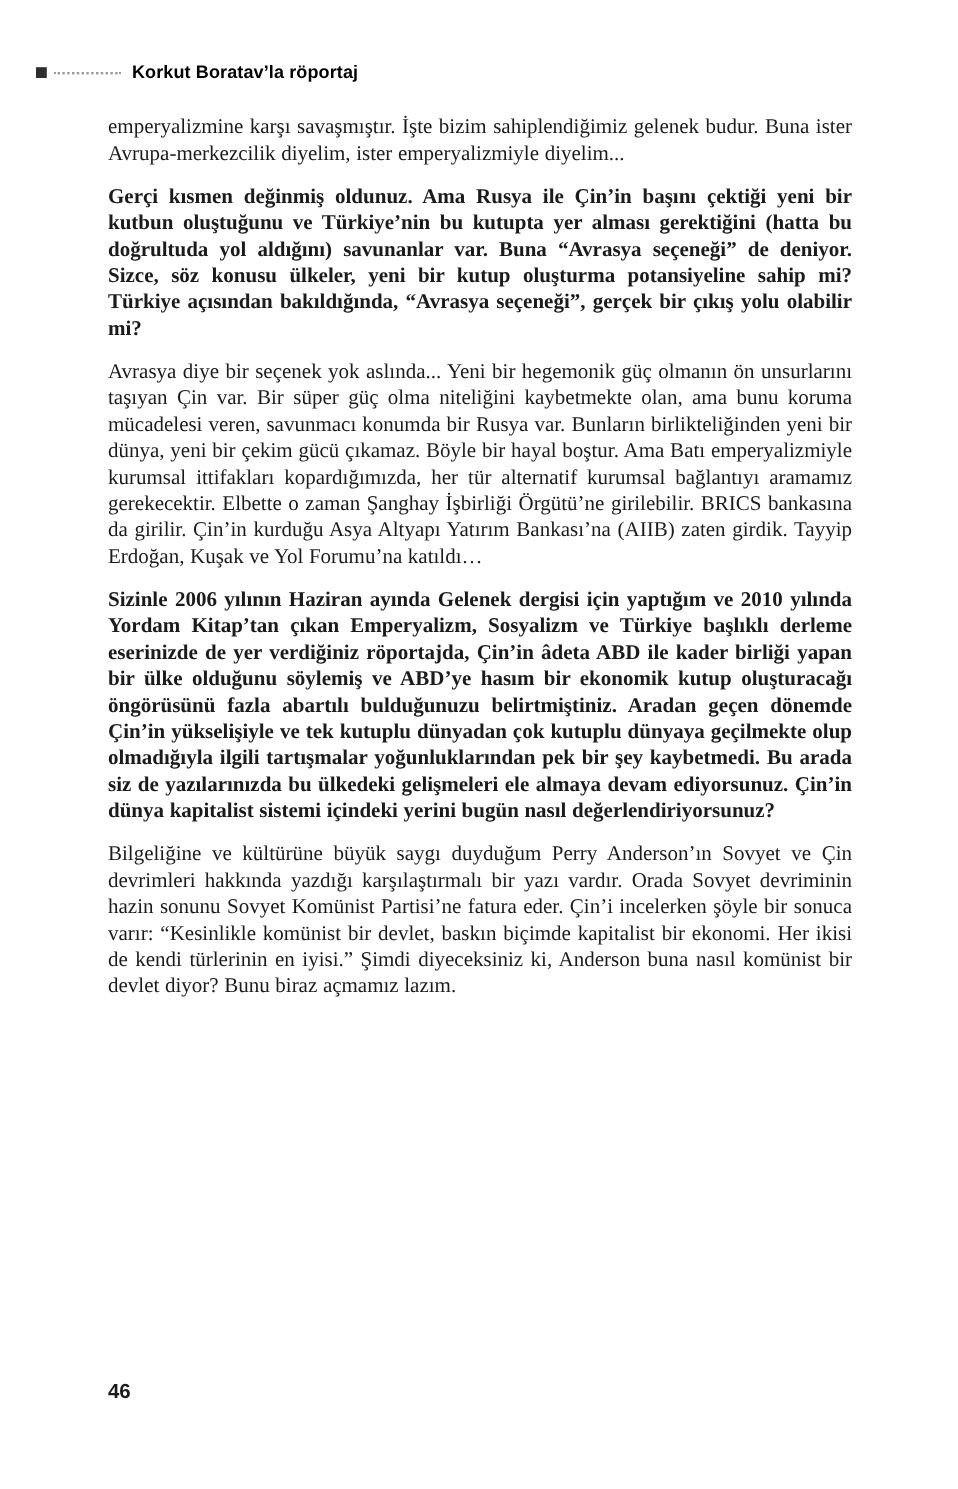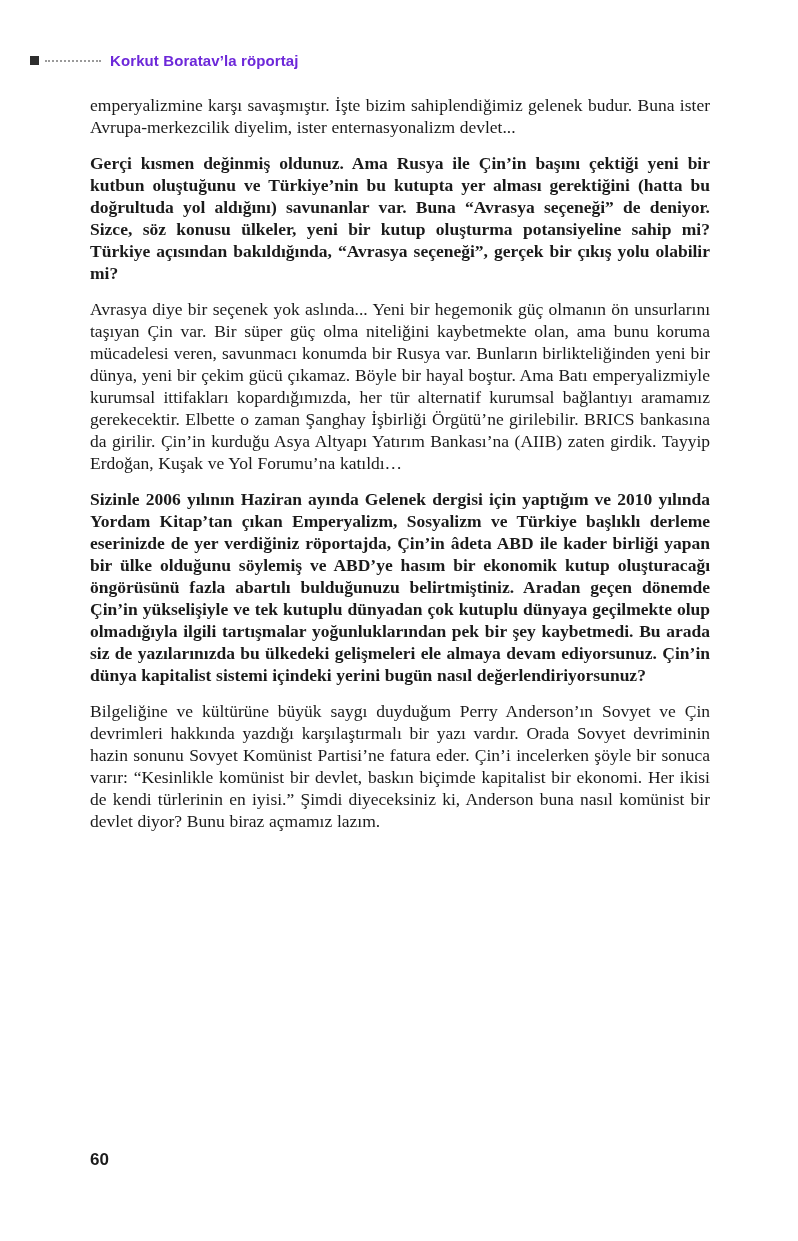--- a/index.html
+++ b/index.html
@@ -33,21 +33,21 @@
     width: 56px;
     height: 0;
     border-top: 2px dotted #9a9a9a;
     margin: 0 9px 0 6px;
     flex: 0 0 auto;
   }
   .header-title {
     font-family: "Liberation Sans", sans-serif;
     font-weight: 700;
     font-size: 15px;
-    color: #6d28d9;
+    color: #000000;
     letter-spacing: 0.1px;
   }
   .content {
     position: absolute;
     top: 94px;
     left: 90px;
     width: 620px;
   }
   .para {
     margin: 0 0 14px 0;
@@ -79,22 +79,22 @@
 <div class="page">
 
   <div class="header">
     <span class="header-marker"></span>
     <span class="header-rule"></span>
     <span class="header-title">Korkut Boratav’la röportaj</span>
   </div>
 
   <div class="content">
 
-  <p class="para regular"><span>emperyalizmine karşı savaşmıştır. İşte bizim sahiplendiğimiz gelenek budur. Buna ister Avrupa-merkezcilik diyelim, ister enternasyonalizm devlet...</span></p>
+  <p class="para regular"><span>emperyalizmine karşı savaşmıştır. İşte bizim sahiplendiğimiz gelenek budur. Buna ister Avrupa-merkezcilik diyelim, ister emperyalizmiyle diyelim...</span></p>
       <p class="para bold"><span>Gerçi kısmen değinmiş oldunuz. Ama Rusya ile Çin’in başını çektiği yeni bir kutbun oluştuğunu ve Türkiye’nin bu kutupta yer alması gerektiğini (hatta bu doğrultuda yol aldığını) savunanlar var. Buna “Avrasya seçeneği” de deniyor. Sizce, söz konusu ülkeler, yeni bir kutup oluşturma potansiyeline sahip mi? Türkiye açısından bakıldığında, “Avrasya seçeneği”, gerçek bir çıkış yolu olabilir mi?</span></p>
       <p class="para regular"><span>Avrasya diye bir seçenek yok aslında... Yeni bir hegemonik güç olmanın ön unsurlarını taşıyan Çin var. Bir süper güç olma niteliğini kaybetmekte olan, ama bunu koruma mücadelesi veren, savunmacı konumda bir Rusya var. Bunların birlikteliğinden yeni bir dünya, yeni bir çekim gücü çıkamaz. Böyle bir hayal boştur. Ama Batı emperyalizmiyle kurumsal ittifakları kopardığımızda, her tür alternatif kurumsal bağlantıyı aramamız gerekecektir. Elbette o zaman Şanghay İşbirliği Örgütü’ne girilebilir. BRICS bankasına da girilir. Çin’in kurduğu Asya Altyapı Yatırım Bankası’na (AIIB) zaten girdik. Tayyip Erdoğan, Kuşak ve Yol Forumu’na katıldı…</span></p>
       <p class="para bold"><span>Sizinle 2006 yılının Haziran ayında </span><span class="italic">Gelenek</span><span> dergisi için yaptığım ve 2010 yılında Yordam Kitap’tan çıkan </span><span class="italic">Emperyalizm, Sosyalizm ve Türkiye</span><span> başlıklı derleme eserinizde de yer verdiğiniz röportajda, Çin’in âdeta ABD ile kader birliği yapan bir ülke olduğunu söylemiş ve ABD’ye hasım bir ekonomik kutup oluşturacağı öngörüsünü fazla abartılı bulduğunuzu belirtmiştiniz. Aradan geçen dönemde Çin’in yükselişiyle ve tek kutuplu dünyadan çok kutuplu dünyaya geçilmekte olup olmadığıyla ilgili tartışmalar yoğunluklarından pek bir şey kaybetmedi. Bu arada siz de yazılarınızda bu ülkedeki gelişmeleri ele almaya devam ediyorsunuz. Çin’in dünya kapitalist sistemi içindeki yerini bugün nasıl değerlendiriyorsunuz?</span></p>
       <p class="para regular"><span>Bilgeliğine ve kültürüne büyük saygı duyduğum Perry Anderson’ın Sovyet ve Çin devrimleri hakkında yazdığı karşılaştırmalı bir yazı vardır. Orada Sovyet devriminin hazin sonunu Sovyet Komünist Partisi’ne fatura eder. Çin’i incelerken şöyle bir sonuca varır: “Kesinlikle komünist bir devlet, baskın biçimde kapitalist bir ekonomi. Her ikisi de kendi türlerinin en iyisi.” Şimdi diyeceksiniz ki, Anderson buna nasıl komünist bir devlet diyor? Bunu biraz açmamız lazım.</span></p>
     </div>
 
-  <div class="page-number">60</div>
+  <div class="page-number">46</div>
 
 </div>
 
 </body></html>

